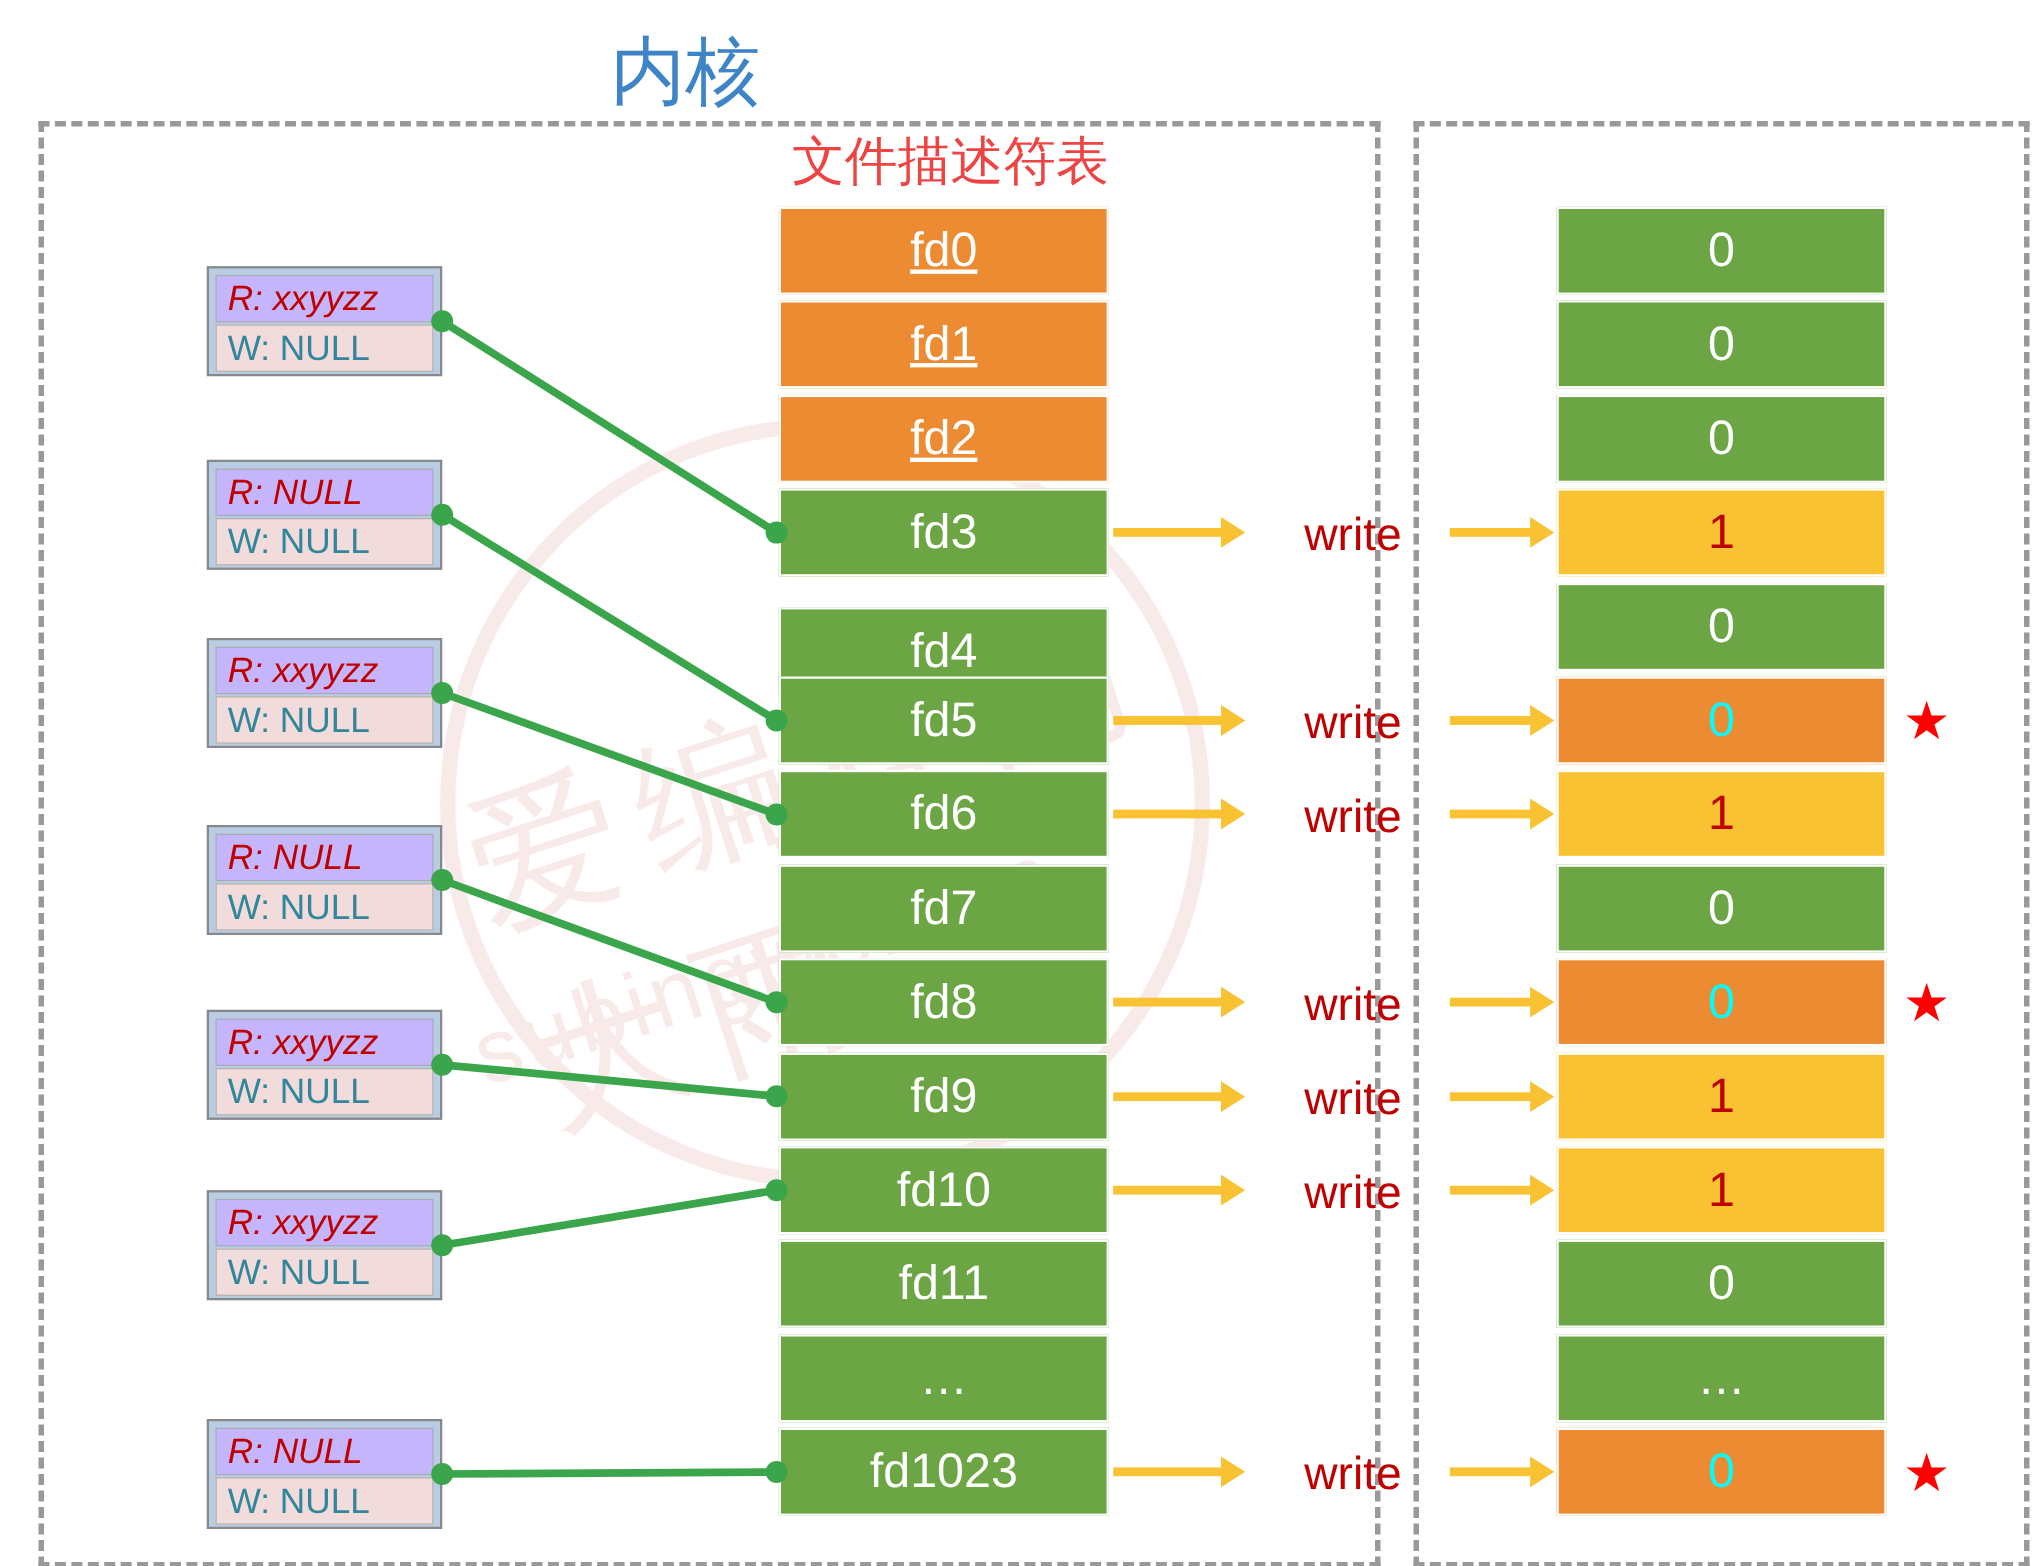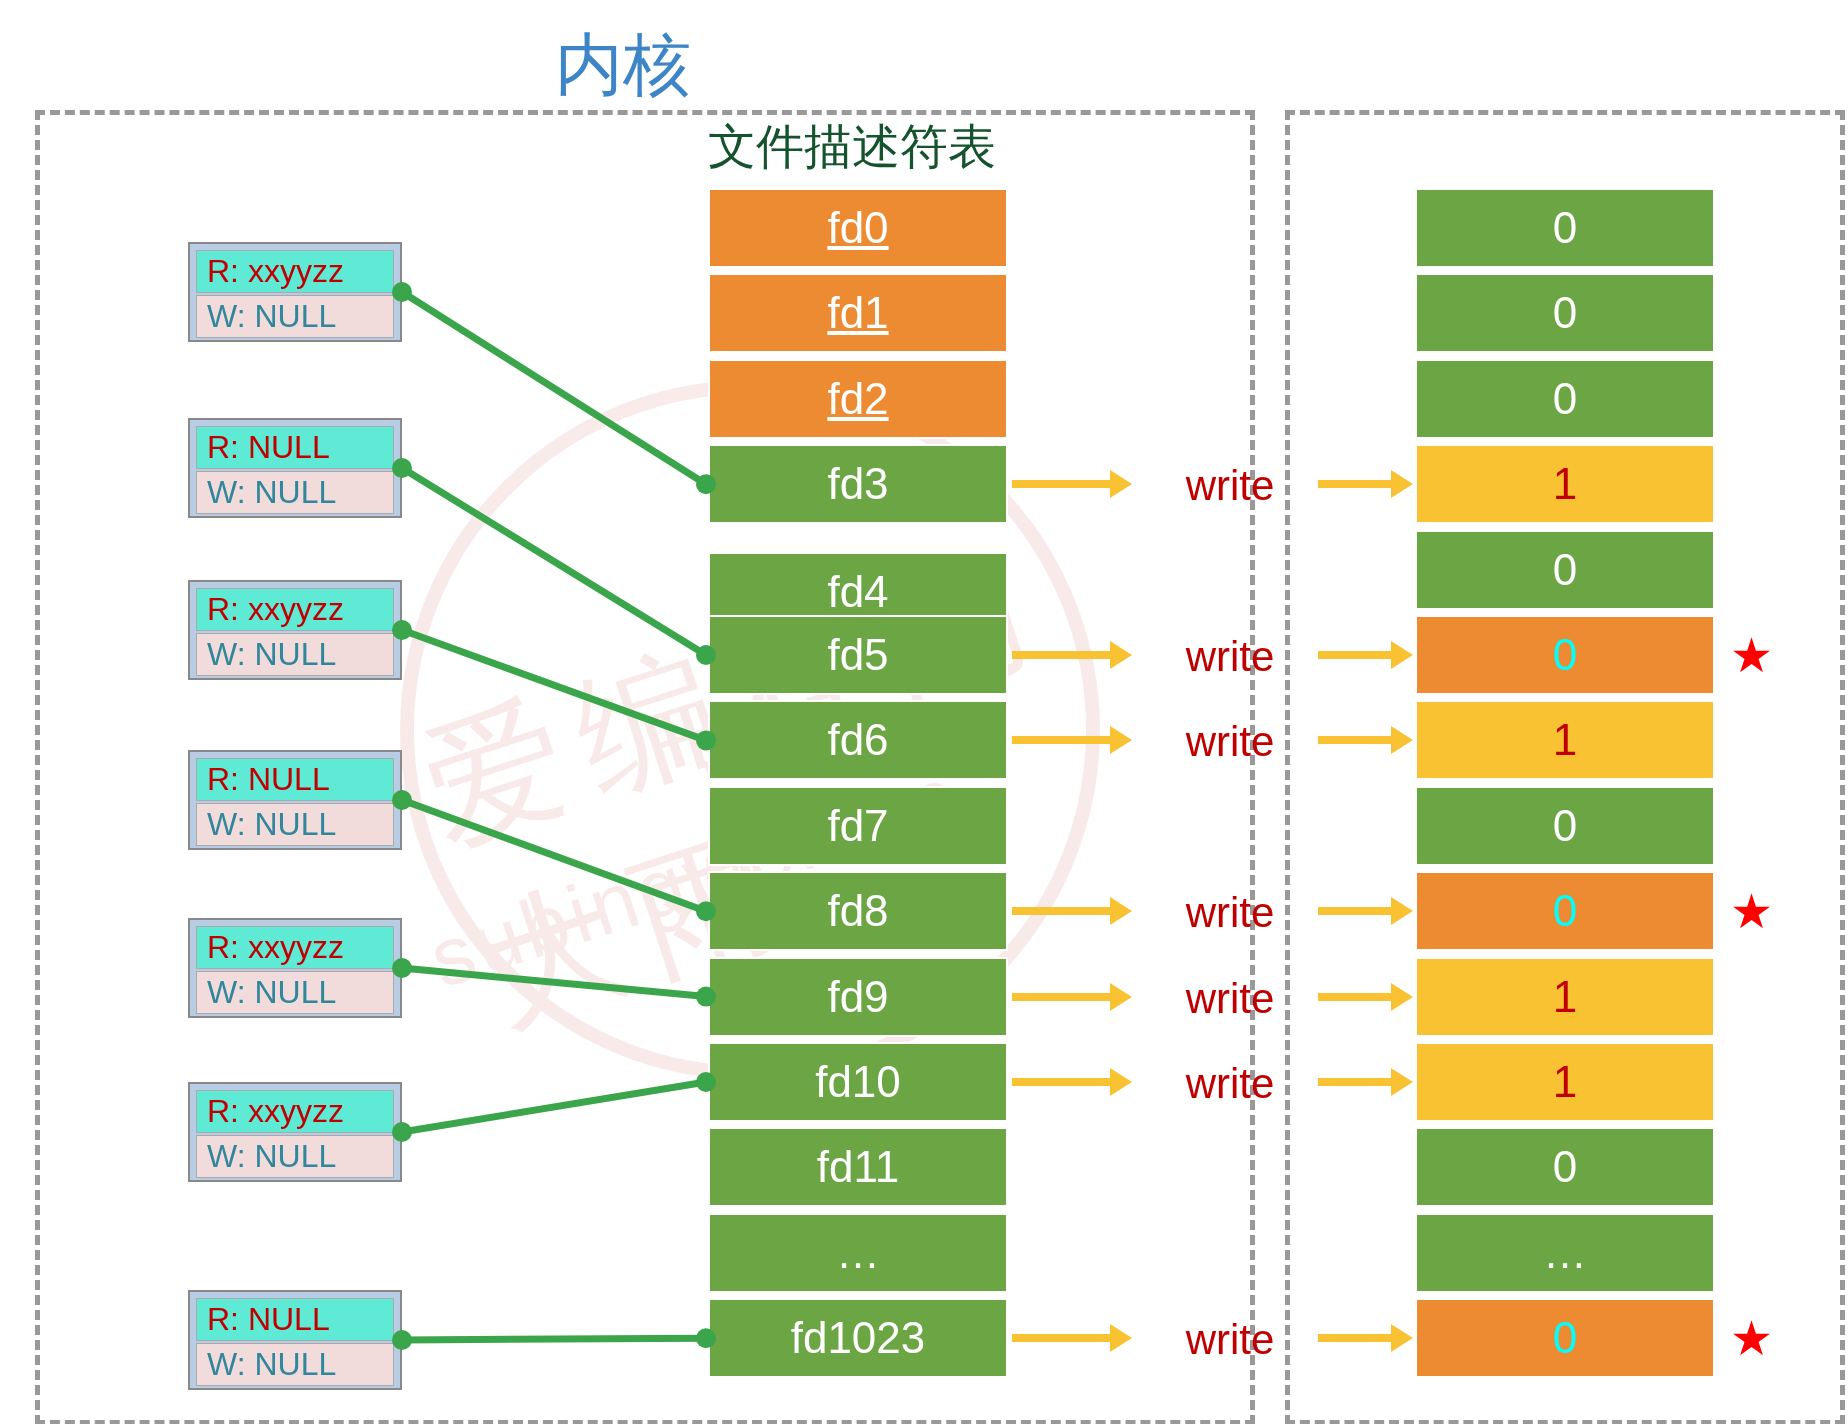--- a/index.html
+++ b/index.html
@@ -3,26 +3,26 @@
 <meta charset="utf-8">
 <style>
 * { margin: 0; padding: 0; box-sizing: border-box; }
 body { font-family: "Microsoft YaHei", Arial, sans-serif; background: white; padding: 10px; }
 .canvas { position: relative; width: 1848px; height: 1424px; }
 
 .kernel-label { position: absolute; top: 10px; left: 545px; font-size: 68px; color: #3d85c6; }
 .kernel-box { position: absolute; top: 100px; left: 25px; width: 1220px; height: 1315px; border: 5px dashed #999; }
 .sockbuf-label { position: absolute; top: 160px; left: 110px; font-size: 50px; color: #c00000; }
 
-.fdtable-label { position: absolute; top: 105px; left: 698px; width: 300px; text-align: left; font-size: 48px; color: #14532d; }
+.fdtable-label { position: absolute; top: 105px; left: 698px; width: 300px; text-align: right; font-size: 48px; color: #ef4444; }
 .fdset-label { position: absolute; top: 105px; left: 1405px; width: 300px; text-align: center; font-size: 48px; color: #c00000; }
 .fdset-box { position: absolute; top: 100px; left: 1275px; width: 560px; height: 1315px; border: 5px dashed #999; }
 
 .buffer-box { position: absolute; width: 214px; height: 100px; left: 178px; background: #b8cce4; border: 2px solid #888; padding: 6px; }
-.buf-r { background: #5eead4; color: #c00000; font-size: 32px; padding: 2px 10px; border: 1px solid #aaa; }
+.buf-r { background: #c4b5fd; color: #c00000; font-size: 32px; padding: 2px 10px; border: 1px solid #aaa; font-style: italic; }
 .buf-w { background: #f2dcdb; color: #31869b; font-size: 32px; padding: 2px 10px; border: 1px solid #aaa; margin-top: 2px; }
 
 .fd-cell { position: absolute; width: 300px; height: 80px; left: 698px; border: 2px solid white; text-align: center; line-height: 76px; font-size: 44px; color: white; }
 .fd-orange { background: #ed8b33; text-decoration: underline; }
 .fd-green { background: #6ca644; }
 
 .set-cell { position: absolute; width: 300px; height: 80px; left: 1405px; border: 2px solid white; text-align: center; line-height: 76px; font-size: 44px; }
 .set-green { background: #6ca644; color: white; }
 .set-yellow { background: #f9c232; color: #c00000; }
 .set-orange { background: #ed8b33; color: #00ffff; }

